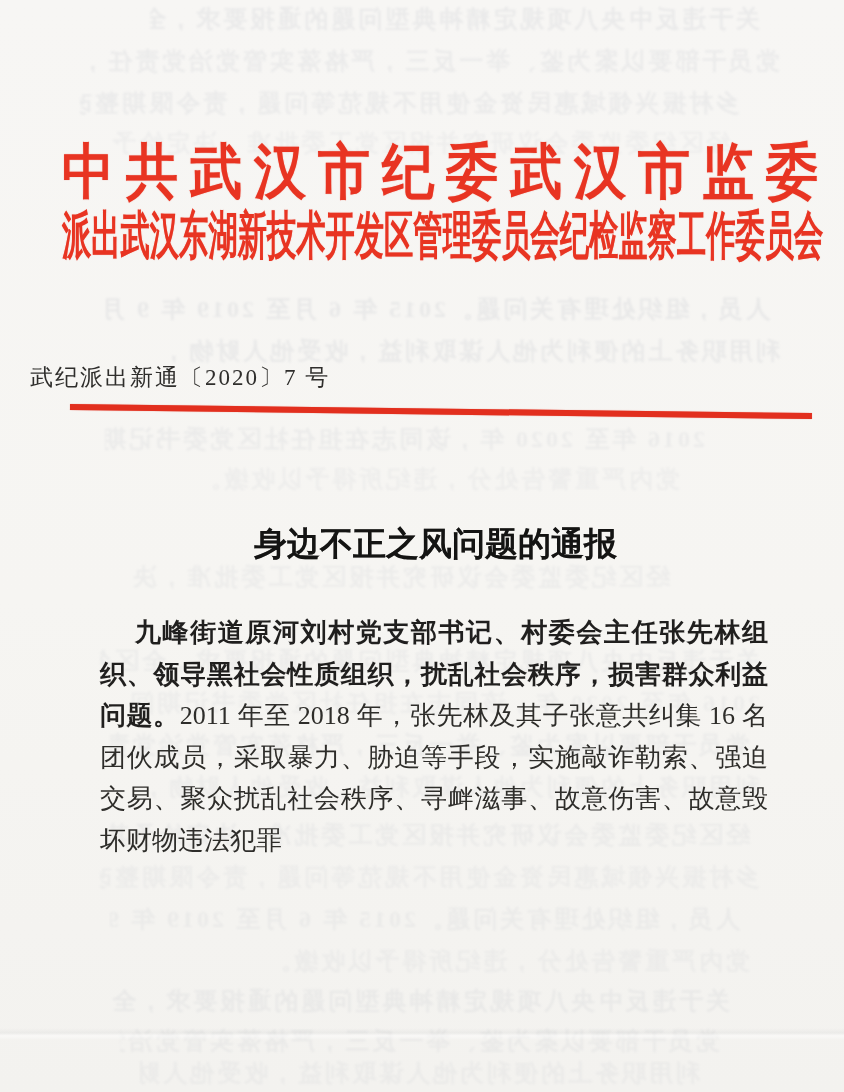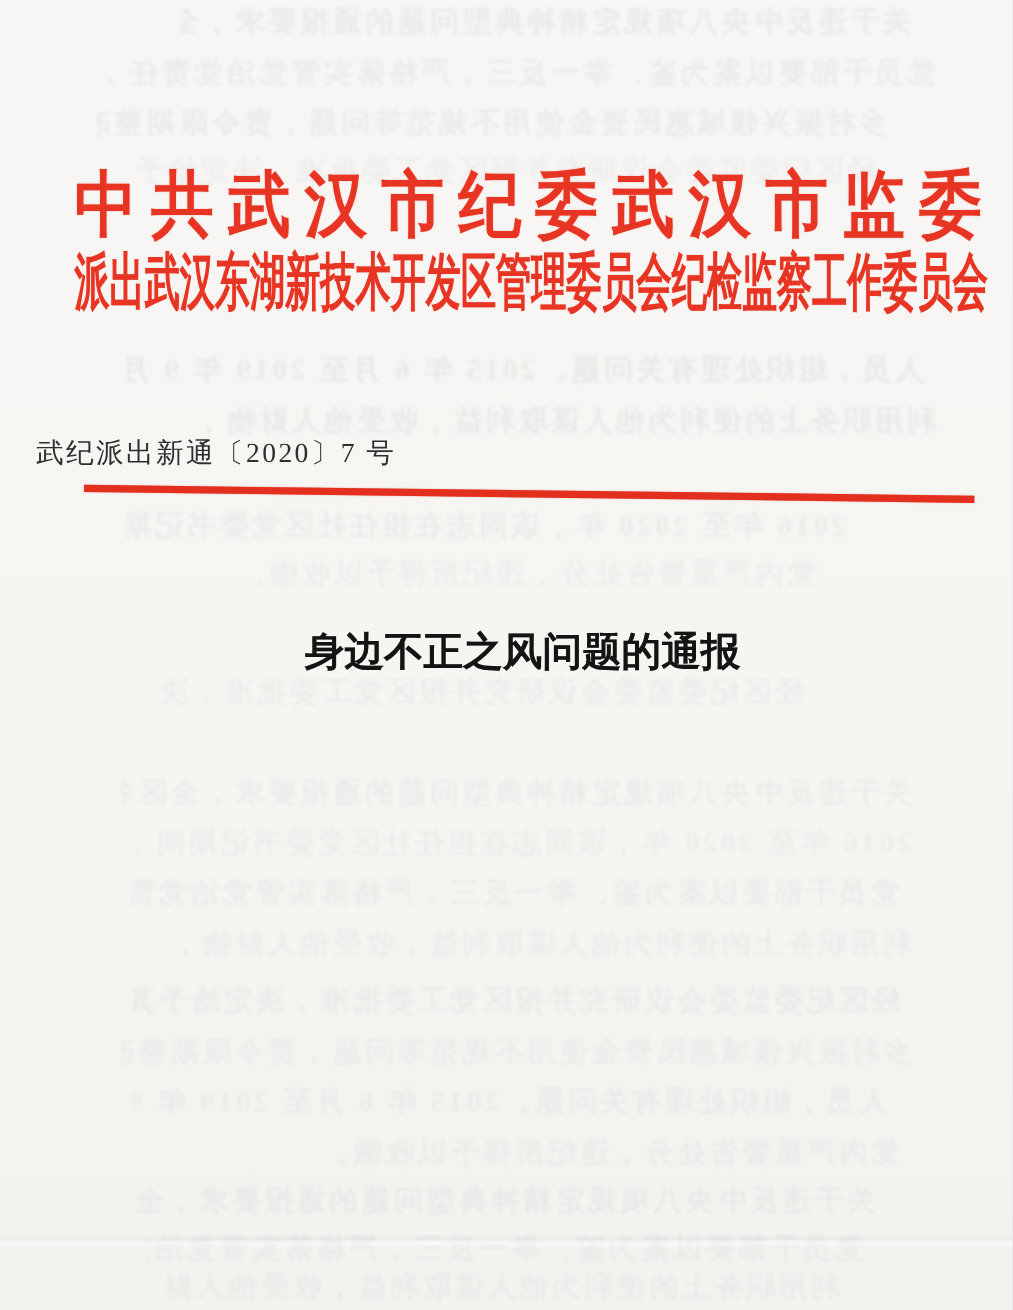--- a/index.html
+++ b/index.html
@@ -93,16 +93,17 @@
   <div class="org1">中共武汉市纪委武汉市监委</div>
   <div class="org2">派出武汉东湖新技术开发区管理委员会纪检监察工作委员会</div>
 
   <div class="doc-number">武纪派出新通〔2020〕7 号</div>
 
   <div class="red-rule"></div>
 
   <div class="title-line title-l2">身边不正之风问题的通报</div>
 
   <div class="body-text">
+    <p><span class="case-lead">九峰街道原河刘村党支部书记、村委会主任张先林组织、领导黑社会性质组织，扰乱社会秩序，损害群众利益问题。</span><span>2011 年至 2018 年，张先林及其子张意共纠集 16 名团伙成员，采取暴力、胁迫等手段，实施敲诈勒索、强迫交易、聚众扰乱社会秩序、寻衅滋事、故意伤害、故意毁坏财物违法犯罪</span></p>
   </div>
 
   <div class="crease"></div>
 </div>
 
 </body></html>

